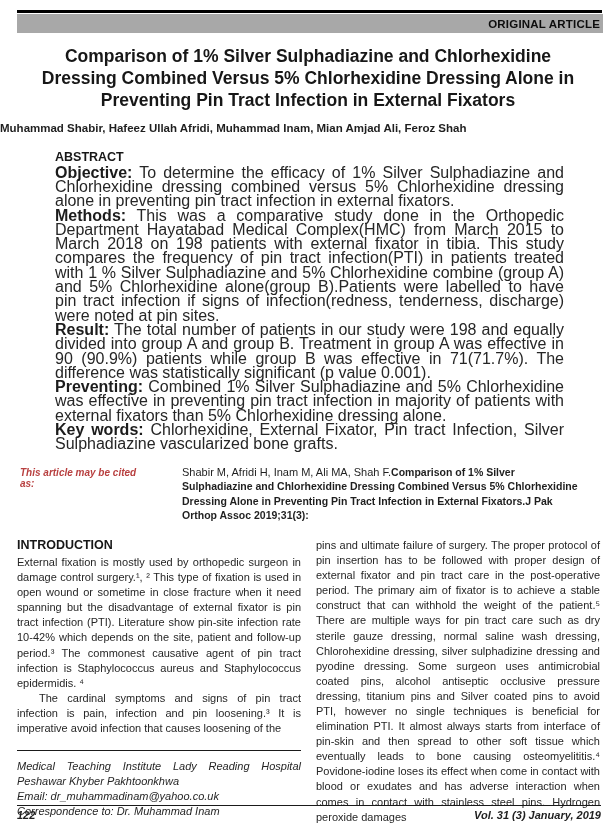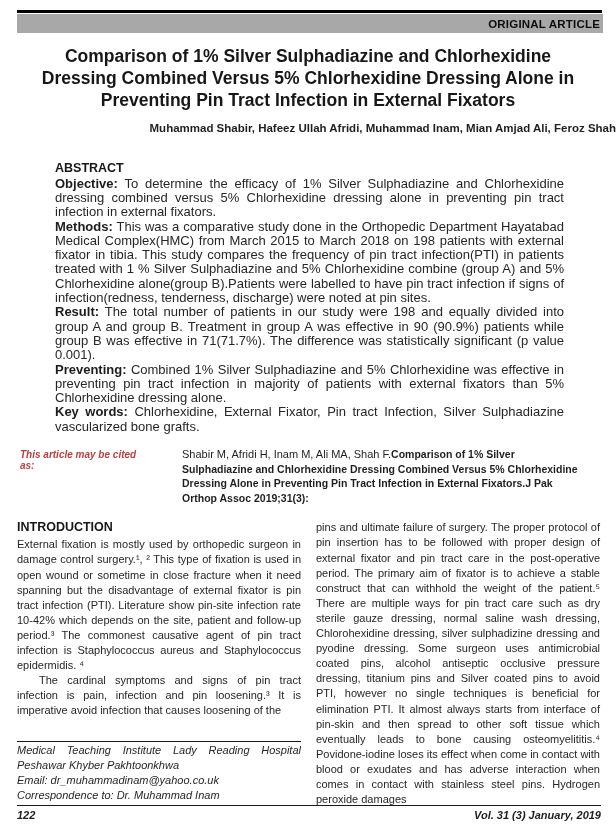--- a/index.html
+++ b/index.html
@@ -13,41 +13,41 @@
     display:flex; justify-content:flex-end; align-items:center;
   }
   .tag-bar .tag-text {
     font-weight:bold; font-size:11.5px; color:#0d0d0d; padding-right:3px; letter-spacing:0.2px;
   }
   .title {
     margin:12px auto 0; max-width:548px; text-align:center;
     font-weight:bold; font-size:17.5px; line-height:1.27; color:#171717;
   }
   .authors {
-    text-align:right; font-weight:bold; font-size:11.5px; margin-top:10px; color:#1f1f1f;
+    text-align:left; font-weight:bold; font-size:11.5px; margin-top:10px; color:#1f1f1f;
   }
-  .abstract { margin:27px 52px 0 55px; }
+  .abstract { margin:16px 52px 0 55px; }
   .abstract .abs-heading { font-size:12.5px; font-weight:bold; color:#171717; margin:0 0 2px 0; }
-  .abstract p { margin:0; text-align:justify; font-size:13px; line-height:14.3px; color:#262626; }
+  .abstract p { margin:0; text-align:justify; font-size:16px; line-height:14.3px; color:#262626; }
   .abstract .lead { font-weight:bold; color:#1c1c1c; }
   .cite-row { display:flex; margin:13px 34px 0 20px;gap:44px; }
   .cite-label {
     flex:0 0 118px; color:#b84040; font-style:italic; font-weight:bold;
     font-size:10px; padding-top:2px;
   }
   .cite-body { flex:1; margin:0; font-size:10.5px; line-height:14.6px; color:#1f1f1f; }
   .cite-authors { font-size:11px; font-weight:normal; }
   .cite-title { font-weight:600; }
   .columns { display:flex; gap:15px; margin:15px 16px 0 17px;justify-content:space-between; }
   .col { flex:1; min-width:0; }
   .col .sec-heading { font-size:12.5px; font-weight:bold; color:#171717; margin:0 0 3px 0; }
   .col p { margin:0; text-align:justify; font-size:11px; line-height:15.1px; color:#262626; }
   .indent { text-indent:22px; }
   .affil-block {
-    margin-top:22px; border-top:1.4px solid #1a1a1a; padding-top:1px;
+    margin-top:14px; border-top:1.4px solid #1a1a1a; padding-top:8px;
     font-style:italic; font-size:11px; line-height:15px; color:#262626;
   }
   .affil-block .just { text-align:justify; font-style:italic; }
   .affil-block p { font-style:italic; }
   .footer {
     position:absolute; left:17px; right:15px; bottom:17px;
     border-top:1.6px solid #1a1a1a; padding-top:3px;
     display:flex; justify-content:space-between;
     font-style:italic; font-weight:bold; font-size:11px; color:#1f1f1f;
   }

